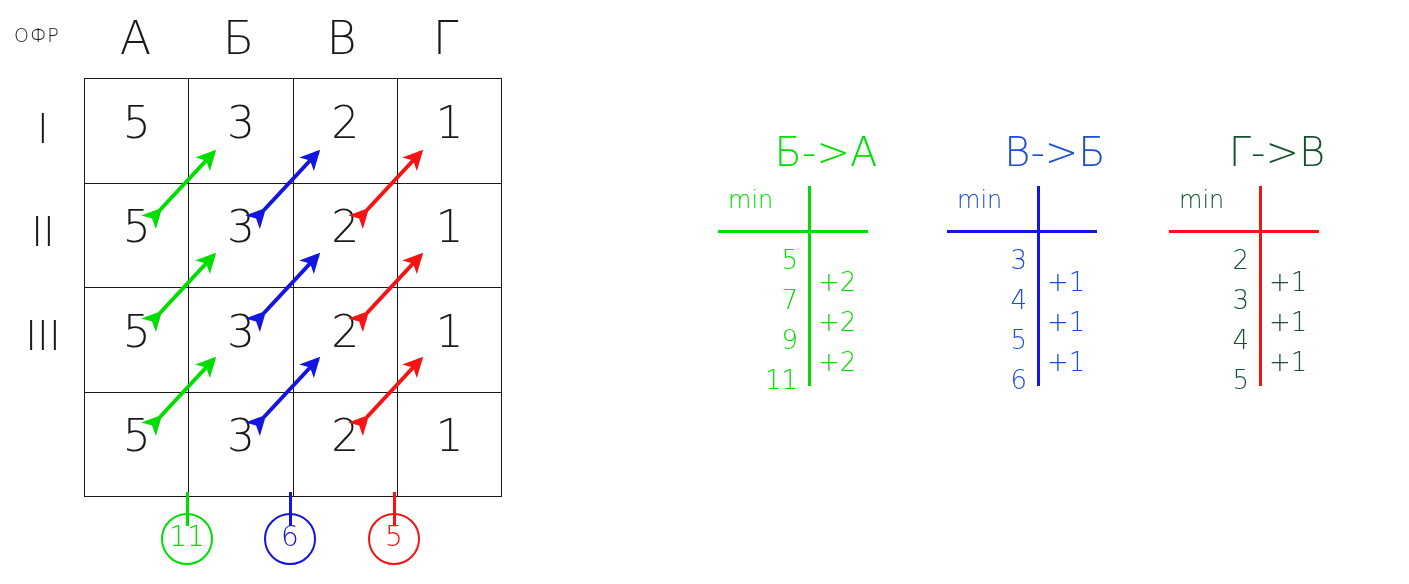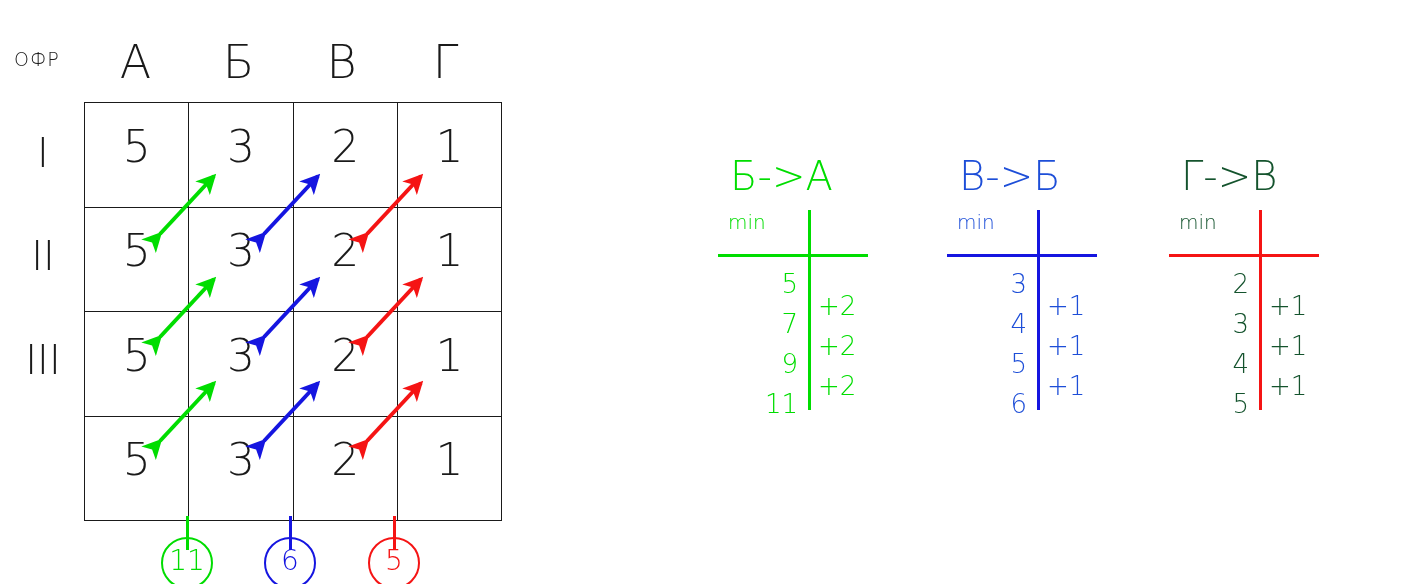--- a/index.html
+++ b/index.html
@@ -13,21 +13,20 @@
     position: relative;
     overflow: hidden;
     font-family: "DejaVu Sans", sans-serif;
     color: #1a1a1a;
   }
 
   
   #diagram-root {
     position: absolute;
     inset: 0;
-    margin-top: 24px;
   }
 
   .abs { position: absolute; }
 
   
   #corner-label {
     left: 14px;
     top: 24px;
     font-size: 19px;
     letter-spacing: 1px;
@@ -114,21 +113,21 @@
   
   .legend {
     top: 126px;
     width: 210px;
   }
   .legend-title {
     font-size: 40px;
     font-weight: 300;
     line-height: 52px;
     white-space: nowrap;
-    text-align: left;
+    text-align: center;
     padding-left: 18px;
   }
   .legend-body {
     position: relative;
     height: 230px;
     margin-top: 8px;
   }
   .legend-vline {
     position: absolute;
     left: 96px;
@@ -140,21 +139,21 @@
     position: absolute;
     left: 6px;
     top: 44px;
     width: 150px;
     height: 2.5px;
   }
   .legend-minlabel {
     position: absolute;
     left: 16px;
     top: 2px;
-    font-size: 20px;
+    font-size: 24px;
     font-weight: 300;
     line-height: 1;
   }
   .legend-values {
     position: absolute;
     left: 0;
     top: 54px;
     width: 86px;
   }
   .legend-values div {

